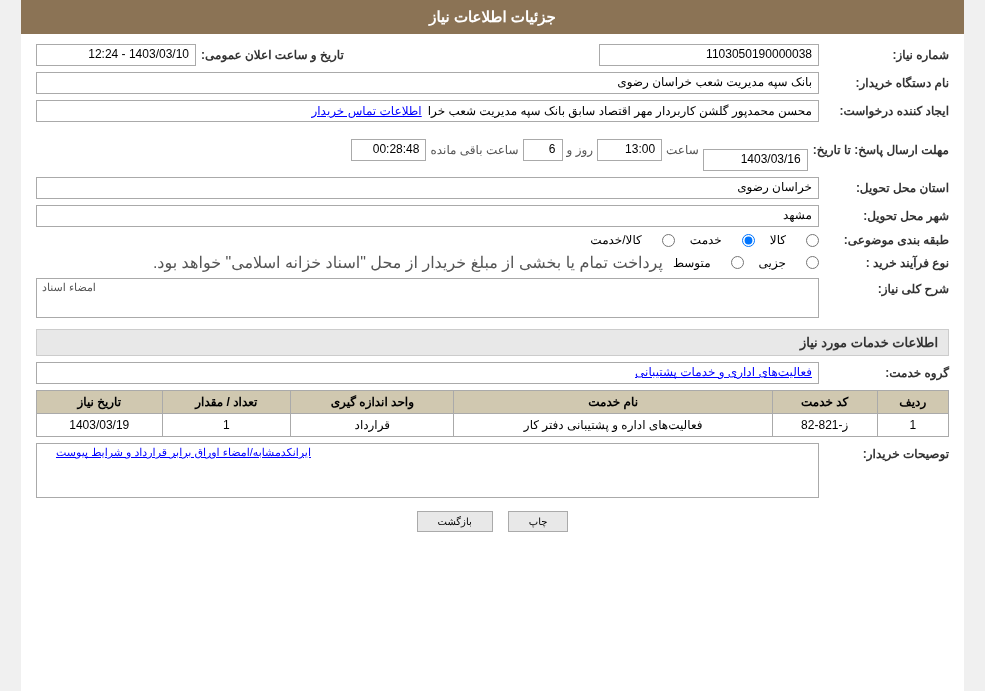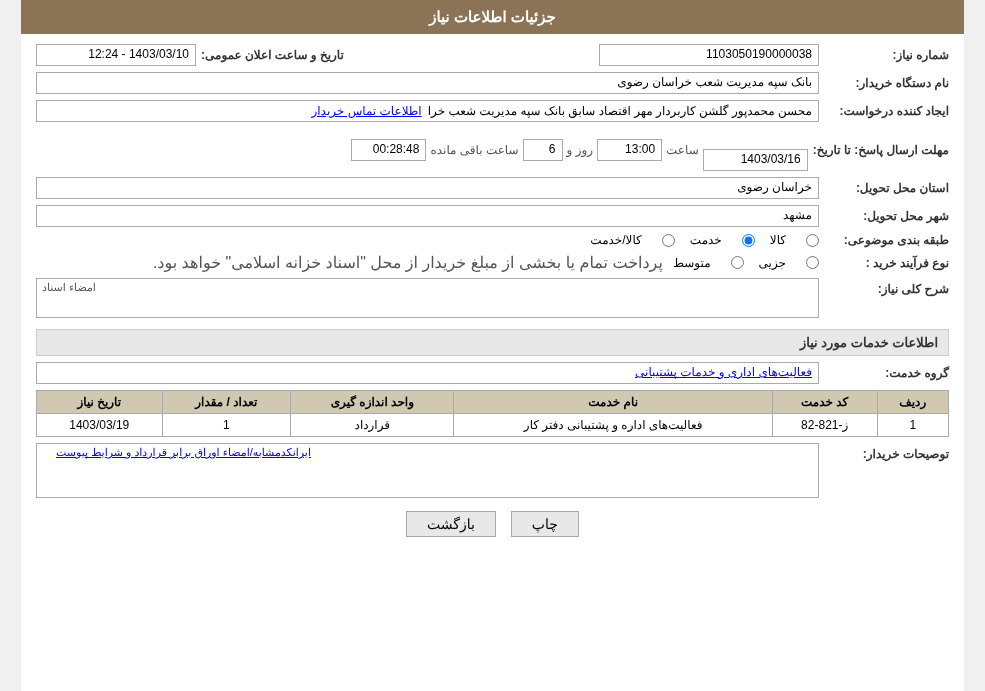--- a/index.html
+++ b/index.html
@@ -115,21 +115,21 @@
       justify-content: center;
       gap: 15px;
       margin: 10px 0;
     }
     .btn {
       padding: 4px 20px;
       border: 1px solid #aaa;
       background: #e8e8e8;
       cursor: pointer;
       font-family: Tahoma, Arial, sans-serif;
-      font-size: 14px;
+      font-size: 10px;
     }
     .group-row {
       display: flex;
       align-items: center;
       margin-bottom: 6px;
     }
     .desc-textarea {
       width: 100%;
       min-height: 55px;
       border: 1px solid #aaa;

